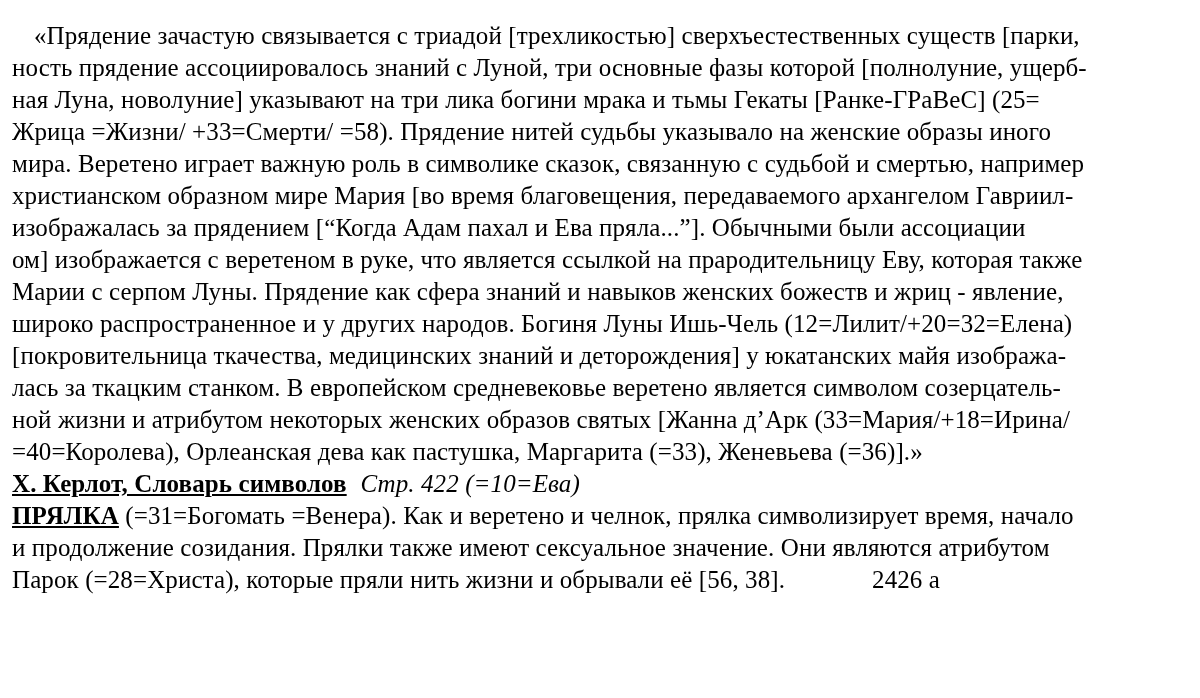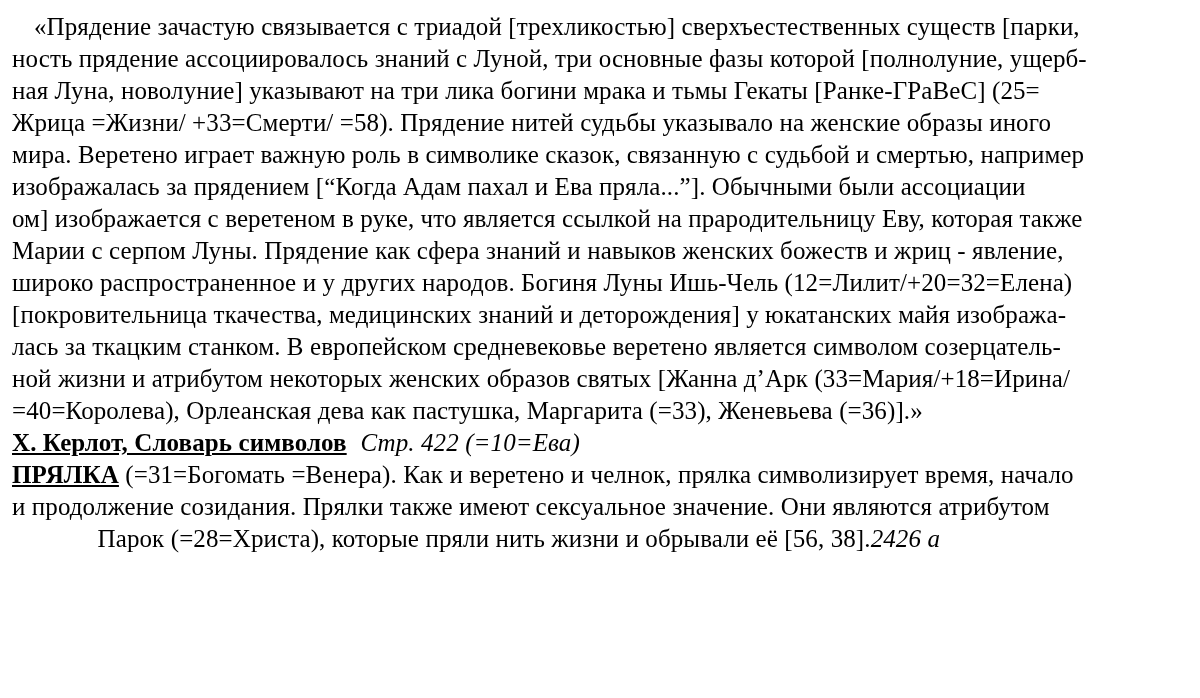--- a/index.html
+++ b/index.html
@@ -7,49 +7,50 @@
     padding: 0;
     background: #ffffff;
     width: 1200px;
     height: 698px;
     overflow: hidden;
   }
   .page {
     box-sizing: border-box;
     width: 956px;
     height: 698px;
-    padding: 11px 10px 0 12px;
+    padding: 20px 10px 0 12px;
     font-family: "Liberation Serif", "DejaVu Serif", serif;
     font-size: 25px;
     line-height: 32px;
     color: #000000;
   }
   .line {
     white-space: pre;
     letter-spacing: 0.1px;
   }
   .indent { text-indent: 22px; }
   .b { font-weight: bold; text-decoration: underline; }
   .pgref { margin-left: 0.55em; font-style: italic; }
   .last-line {
     display: flex;
-    justify-content: flex-end;
+    justify-content: space-between;
     align-items: baseline;
   }
-  .pagenum { padding-right: 6px; font-style: italic; }
+  .pagenum { padding-right: 6px; }
 </style>
 </head>
 <body>
 
 <div class="page">
   <div class="line indent">«Прядение зачастую связывается с триадой [трехликостью] сверхъестественных существ [парки,</div>
   <div class="line">ность прядение ассоциировалось знаний с Луной, три основные фазы которой [полнолуние, ущерб-</div>
   <div class="line">ная Луна, новолуние] указывают на три лика богини мрака и тьмы Гекаты [Ранке-ГРаВеС] (25=</div>
   <div class="line">Жрица =Жизни/ +33=Смерти/ =58). Прядение нитей судьбы указывало на женские образы иного</div>
   <div class="line">мира. Веретено играет важную роль в символике сказок, связанную с судьбой и смертью, например</div>
+  <div class="line">христианском образном мире Мария [во время благовещения, передаваемого архангелом Гавриил-</div>
   <div class="line">изображалась за прядением [“Когда Адам пахал и Ева пряла...”]. Обычными были ассоциации</div>
   <div class="line">ом] изображается с веретеном в руке, что является ссылкой на прародительницу Еву, которая также</div>
   <div class="line">Марии с серпом Луны. Прядение как сфера знаний и навыков женских божеств и жриц - явление,</div>
   <div class="line">широко распространенное и у других народов. Богиня Луны Ишь-Чель (12=Лилит/+20=32=Елена)</div>
   <div class="line">[покровительница ткачества, медицинских знаний и деторождения] у юкатанских майя изобража-</div>
   <div class="line">лась за ткацким станком. В европейском средневековье веретено является символом созерцатель-</div>
   <div class="line">ной жизни и атрибутом некоторых женских образов святых [Жанна д’Арк (33=Мария/+18=Ирина/</div>
   <div class="line">=40=Королева), Орлеанская дева как пастушка, Маргарита (=33), Женевьева (=36)].»</div>
 
   <div class="line"><span class="b">Х. Керлот, Словарь символов</span><span class="pgref">Стр. 422 (=10=Ева)</span></div>

